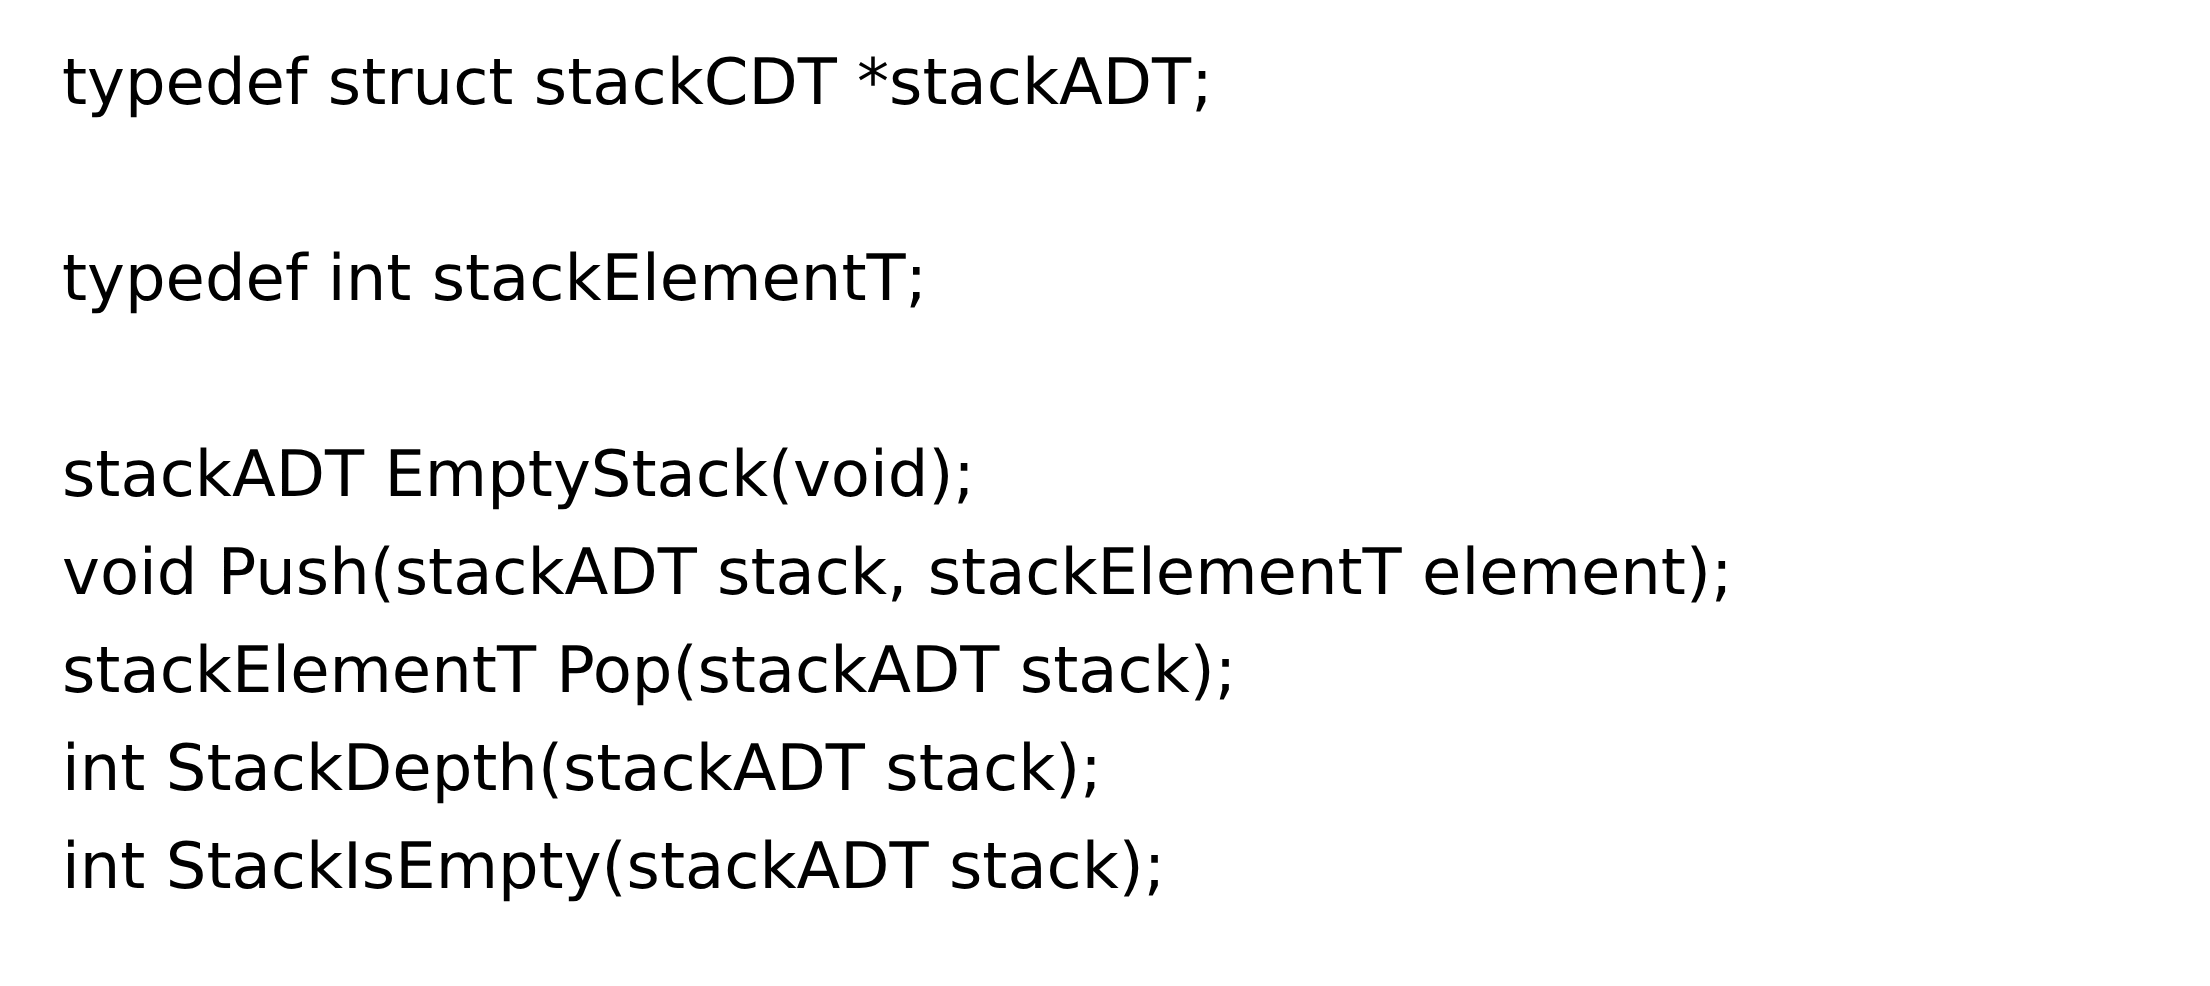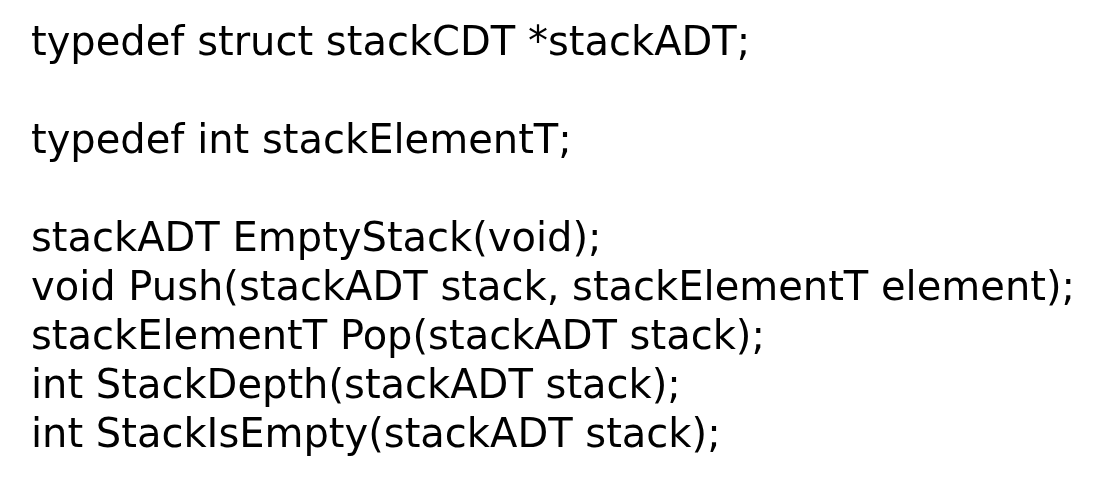--- a/index.html
+++ b/index.html
@@ -12,21 +12,21 @@
     background: #ffffff;
     overflow: hidden;
     position: relative;
   }
   .code-block {
     position: absolute;
     top: 17px;
     left: 31px;
     margin: 0;
     font-family: "DejaVu Sans", "Liberation Sans", sans-serif;
-    font-size: 40px;
+    font-size: 32px;
     line-height: 49px;
     color: #000000;
     white-space: pre;
     font-weight: 400;
   }
   .code-line {
     min-height: 49px;
   }
 </style>
 </head>

